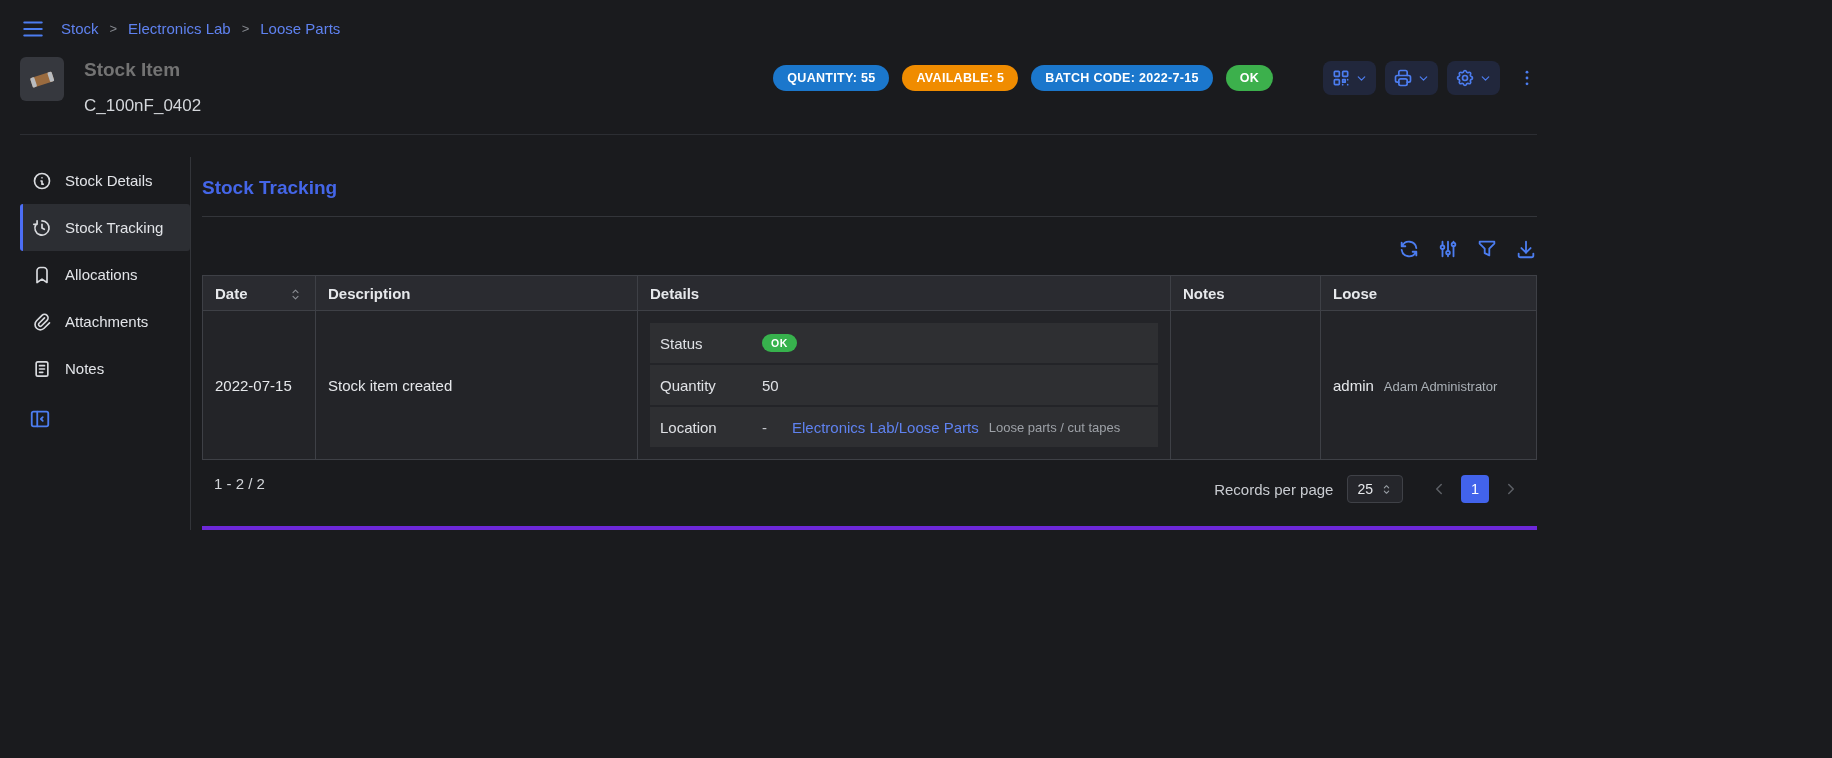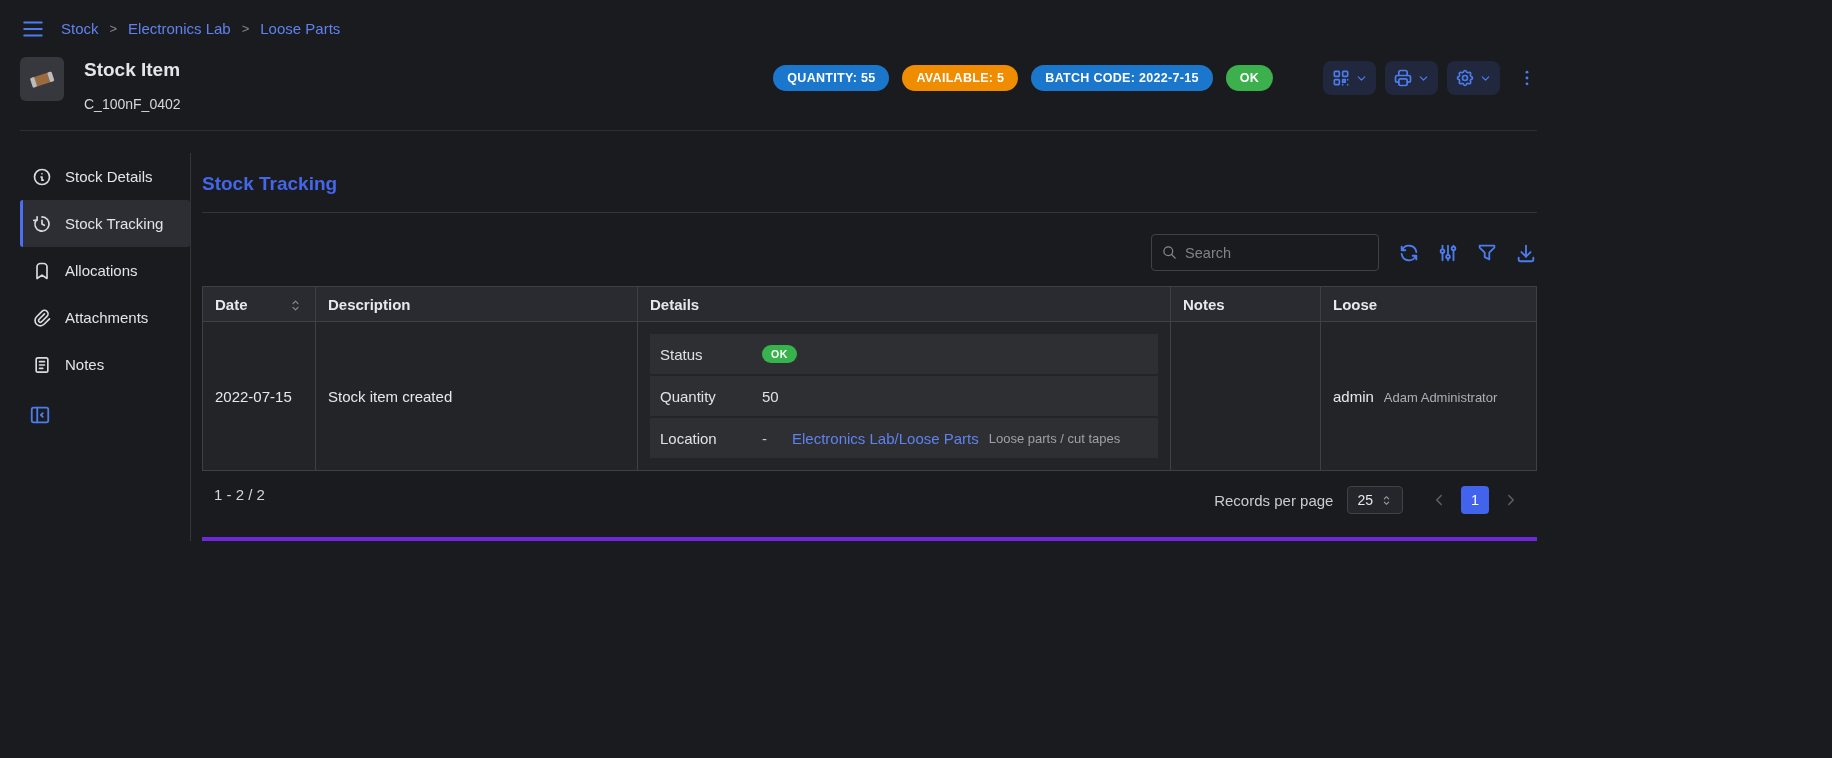--- a/index.html
+++ b/index.html
@@ -19,22 +19,22 @@
   .topbar { display:flex; align-items:center; gap:15px; padding-top:13px; height:44px; }
   .menu-btn { background:none; border:none; color:#4c7df0; display:flex; padding:0; }
   .breadcrumb { display:flex; align-items:center; gap:11px; font-size:15px; }
   .breadcrumb a { color:#5f82f0; }
   .breadcrumb .sep { color:#85888e; font-size:13px; }
 
   
   .header { display:flex; align-items:flex-start; gap:20px; padding:13px 0 18px; border-bottom:1px solid #2c2e33; }
   .thumb { width:44px; height:44px; border-radius:6px; background:#36383e; display:flex; align-items:center; justify-content:center; cursor:pointer; }
   .titles { display:flex; flex-direction:column; gap:15px; padding-top:2px; }
-  .page-title { font-size:19px; font-weight:700; color:#e5e5e5; }
-  .subtitle { font-size:14px; color:#d4d7db; }
+  .page-title { font-size:19px; font-weight:700; color:#737373; }
+  .subtitle { font-size:17px; color:#d4d7db; }
   .badges { display:flex; gap:13px; margin-left:auto; margin-top:8px; }
   .badge { font-size:12.5px; font-weight:700; color:#fff; padding:6px 14px; border-radius:15px; letter-spacing:.3px; white-space:nowrap; }
   .badge.blue   { background:#1b77cc; }
   .badge.orange { background:#f08c00; }
   .badge.green  { background:#3cb04c; }
   .actions { display:flex; align-items:center; gap:9px; margin-left:30px; margin-top:4px; }
   .action-btn { display:flex; align-items:center; gap:4px; background:rgba(76,110,245,.14); border:none; border-radius:8px; padding:7px 8px; color:#4c7df0; }
   .dots-btn { background:none; border:none; color:#4c7df0; padding:6px 0 6px 4px; margin-left:4px; }
 
   
@@ -225,27 +225,20 @@
       </button>
     </aside>
 
     <div class="vdiv"></div>
 
     <section class="main">
       <h2 class="main-heading">Stock Tracking</h2>
       <div class="hdiv"></div>
 
       <div class="toolbar">
-        <div class="search">
-          <svg width="17" height="17" viewBox="0 0 24 24" fill="none" stroke="currentColor" stroke-width="2" stroke-linecap="round">
-              <circle cx="10" cy="10" r="7"></circle>
-              <path d="M15.2 15.2L21 21"></path>
-            </svg>
-          <input placeholder="Search" style="">
-        </div>
         <button class="tool-btn">
           <svg width="22" height="22" viewBox="0 0 24 24" fill="none" stroke="currentColor" stroke-width="2" stroke-linecap="round" stroke-linejoin="round">
               <path d="M20 11a8.1 8.1 0 0 0-15.5-2m-.5-4v4h4"></path>
               <path d="M4 13a8.1 8.1 0 0 0 15.5 2m.5 4v-4h-4"></path>
             </svg>
         </button>
         <button class="tool-btn">
           <svg width="22" height="22" viewBox="0 0 24 24" fill="none" stroke="currentColor" stroke-width="2" stroke-linecap="round">
               <circle cx="6" cy="10" r="2"></circle>
               <path d="M6 4v4M6 12v8"></path>

